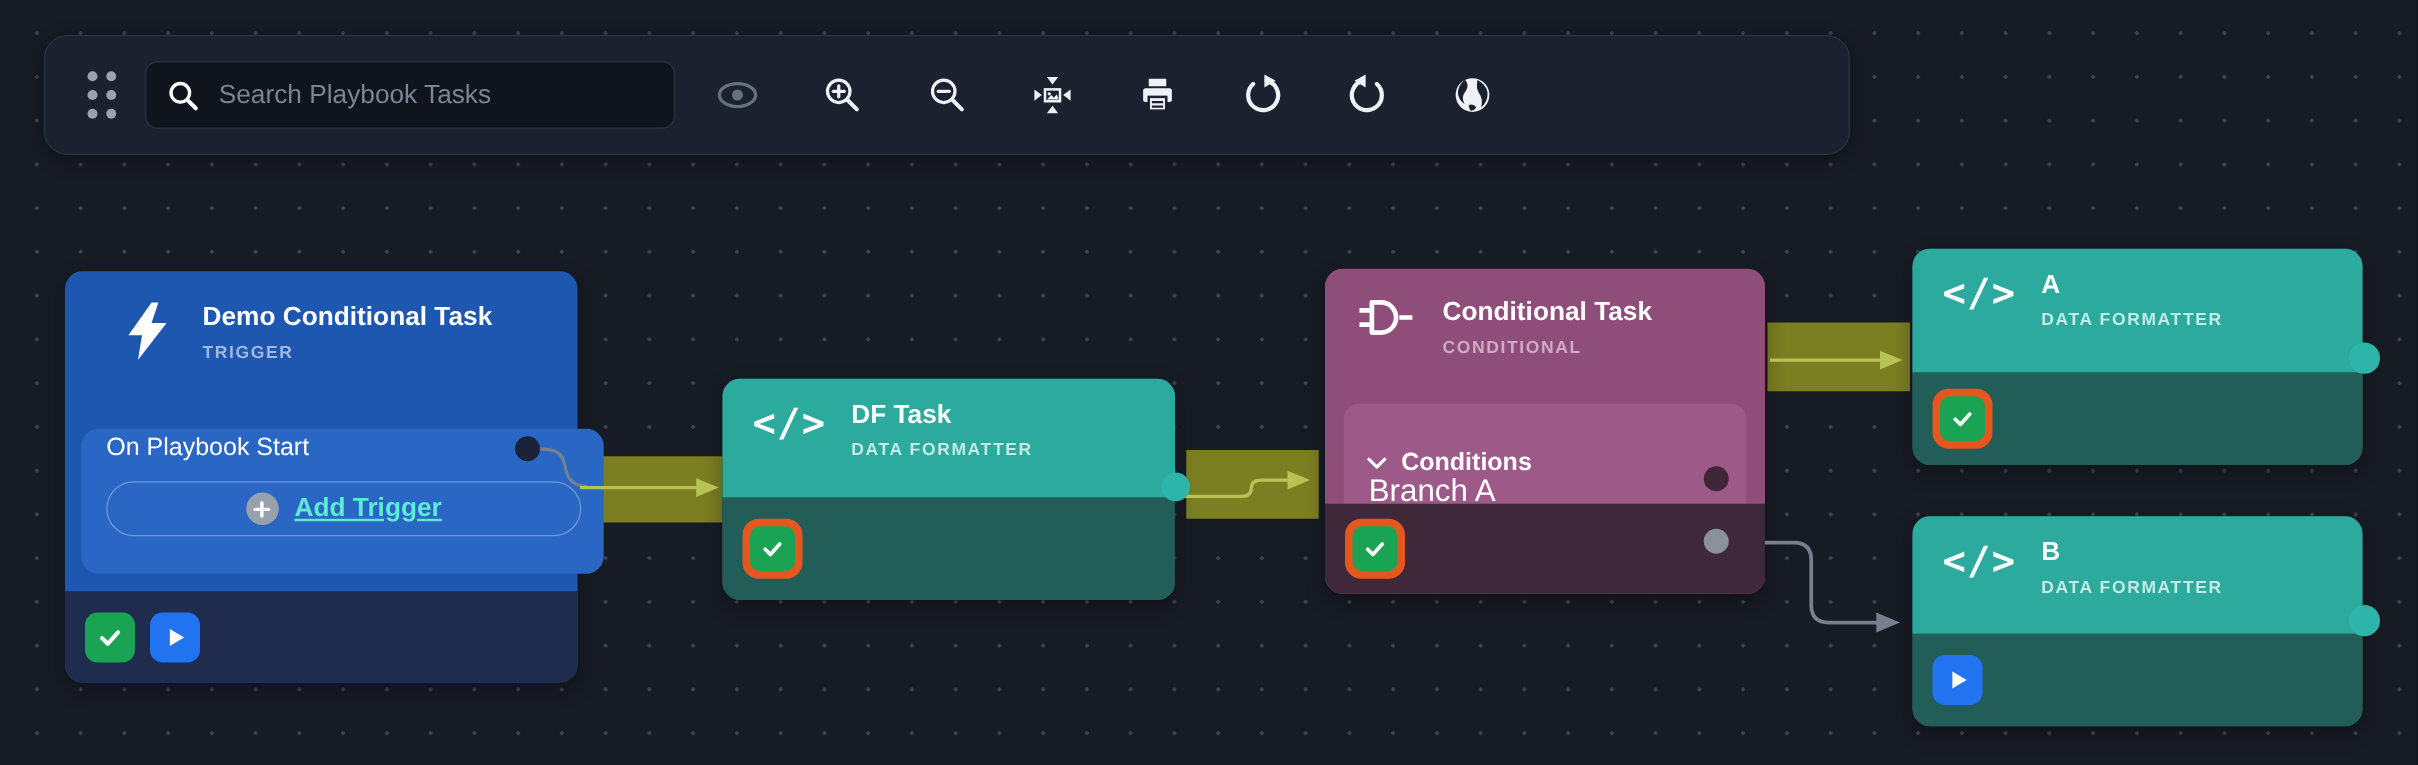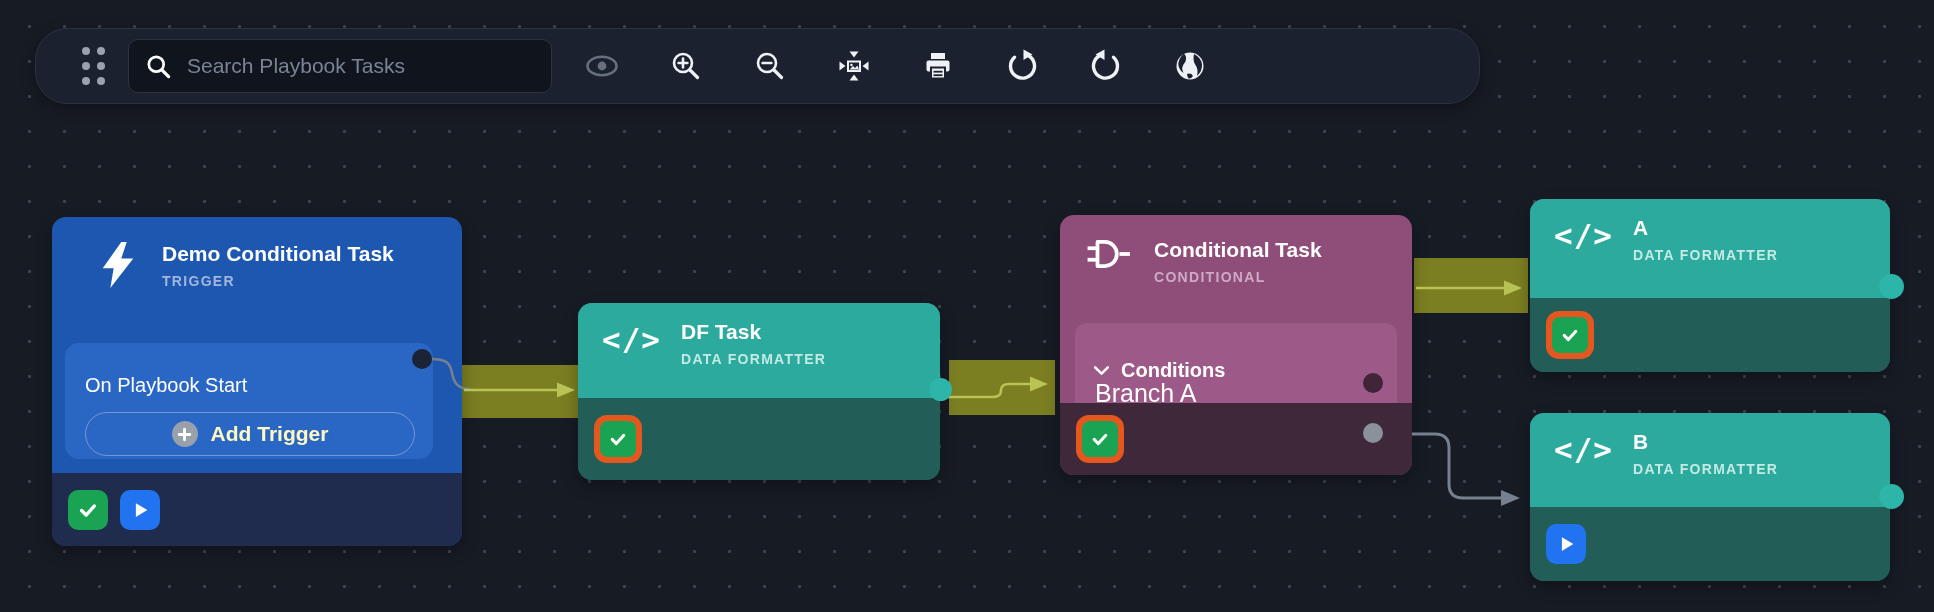--- a/index.html
+++ b/index.html
@@ -12,23 +12,23 @@
     -webkit-font-smoothing:antialiased;
   }
   svg { display:block; }
 
   
   .conn-bands { position:absolute; inset:0; z-index:1; }
   .conn-wires { position:absolute; inset:0; z-index:4; pointer-events:none; }
 
   
   .toolbar {
-    position:absolute; left:35px; top:28px; width:1445px; height:76px; box-sizing:border-box;
-    background:#1b212e; border:1px solid #2b3241; border-radius:32px;
-    display:flex; align-items:center; padding-left:46px; z-index:10;
+    position:absolute; left:35px; top:28px; width:1445px; height:96px; box-sizing:border-box;
+    background:#1b212e; border:1px solid #2b3241; border-radius:19px;
+    display:flex; align-items:center; padding-left:34px; z-index:10;
     box-shadow:0 4px 14px rgba(0,0,0,0.35);
   }
   .drag-handle { display:grid; grid-template-columns:repeat(2,8px); grid-auto-rows:8px; gap:7px; cursor:grab; }
   .drag-handle i { width:8px; height:8px; border-radius:50%; background:#9aa2af; }
   .searchbox {
     margin-left:23px; width:424px; height:54px; box-sizing:border-box;
     background:#10141d; border:1px solid #2c3443; border-radius:10px;
     display:flex; align-items:center; padding:0 16px;
   }
   .searchbox input {
@@ -56,29 +56,29 @@
   .dotted {
     background-image: radial-gradient(circle, rgba(200,210,225,0.20) 1.3px, transparent 1.4px);
     background-size:35px 35px; background-position:10px 12px;
   }
 
   
   .node.trigger { left:52px; top:217px; width:410px; height:329px; background:#1d57b0; }
   .node.trigger .node-header { padding:24px 20px 0 46px; gap:24px; }
   .node.trigger .node-sub { color:#a3b6de; }
   .trigger-panel {
-    position:absolute; left:13px; top:126px; width:368px; height:116px; box-sizing:border-box;
-    background:#2a66c3; border-radius:14px; padding:28px 18px 0 20px;
+    position:absolute; left:13px; top:126px; width:418px; height:116px; box-sizing:border-box;
+    background:#2a66c3; border-radius:14px; padding:1px 18px 0 20px;
   }
   .trigger-row { display:flex; align-items:center; color:#ffffff; font-size:20px; font-weight:500; height:28px; }
   .add-trigger {
     margin-top:13px; height:44px; width:100%; box-sizing:border-box; background:transparent;
     border:1.5px solid rgba(195,210,235,0.48); border-radius:22px; cursor:pointer;
     display:flex; align-items:center; justify-content:center; gap:13px;
-    color:#fef9c3; font-size:21px; font-weight:600; font-family:inherit;
+    color:#5eead4; font-size:21px; font-weight:600; font-family:inherit;text-decoration:underline;
   }
   .plus-circle { width:26px; height:26px; border-radius:50%; background:#98a0ac; display:flex; align-items:center; justify-content:center; }
   .node-foot {
     position:absolute; left:0; right:0; bottom:0; border-radius:0 0 14px 14px;
     display:flex; align-items:center; gap:12px; padding-left:16px;
   }
   .node.trigger .node-foot { height:73px; background:#1f2c4e; }
 
   .badge { width:40px; height:40px; border-radius:10px; display:flex; align-items:center; justify-content:center; cursor:pointer; }
   .badge.green { background:#1aa352; }

